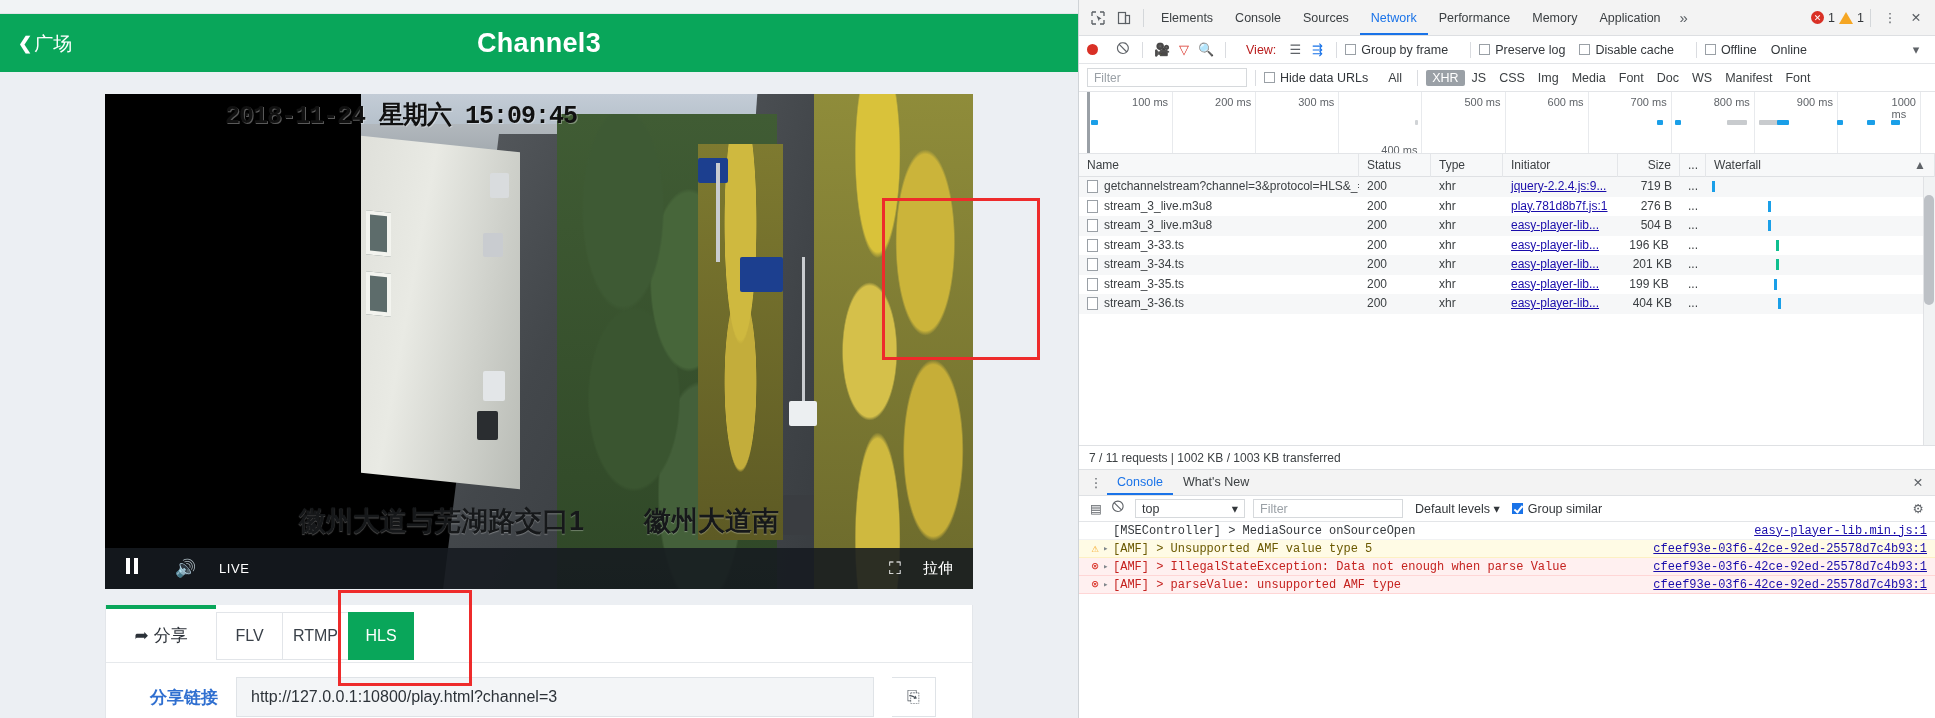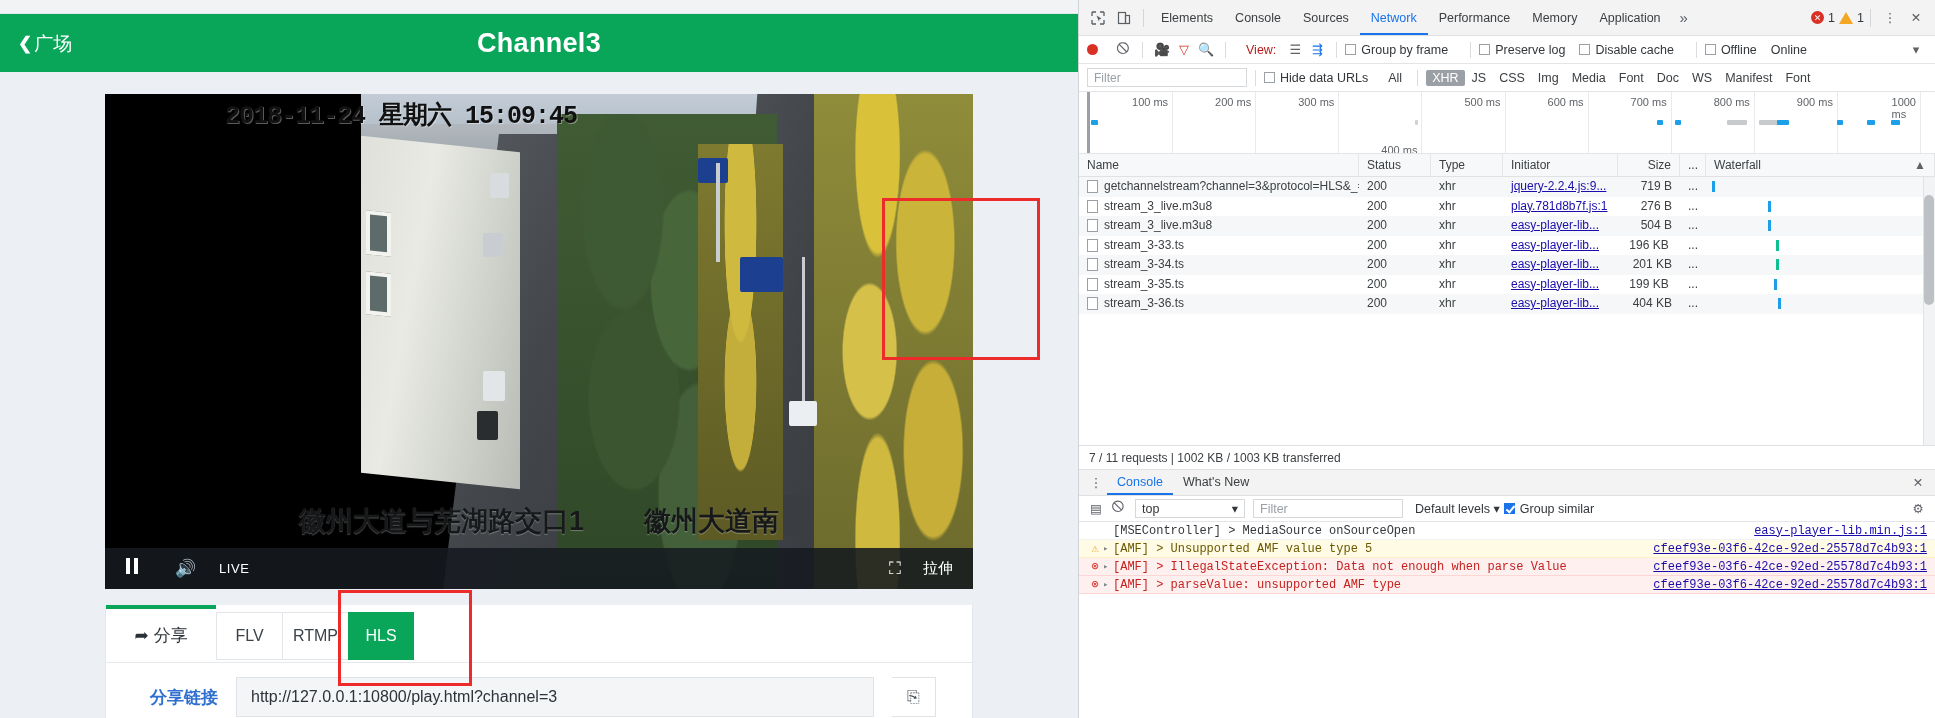--- a/index.html
+++ b/index.html
@@ -637,21 +637,21 @@
       <div class="ctool">🛇</div>
       <div class="ctx-sel">
         <span>top</span>
         <span>▾</span>
       </div>
       <div class="cfilter">Filter</div>
       <div class="clevel">
         <span>Default levels</span>
         <span>▾</span>
       </div>
-      <div class="tb-chk" style="margin-left:4px">
+      <div class="tb-chk" style="margin-left:12px">
         <span class="cb checked"></span>
         <span>Group similar</span>
       </div>
       <div class="dt-spacer"></div>
       <div class="ctool">⚙</div>
     </div>
 
     <div class="dt-console-body" id="console-body">
         <div class="msg ">
           <span class="msg-ico" style="color:transparent"></span>

